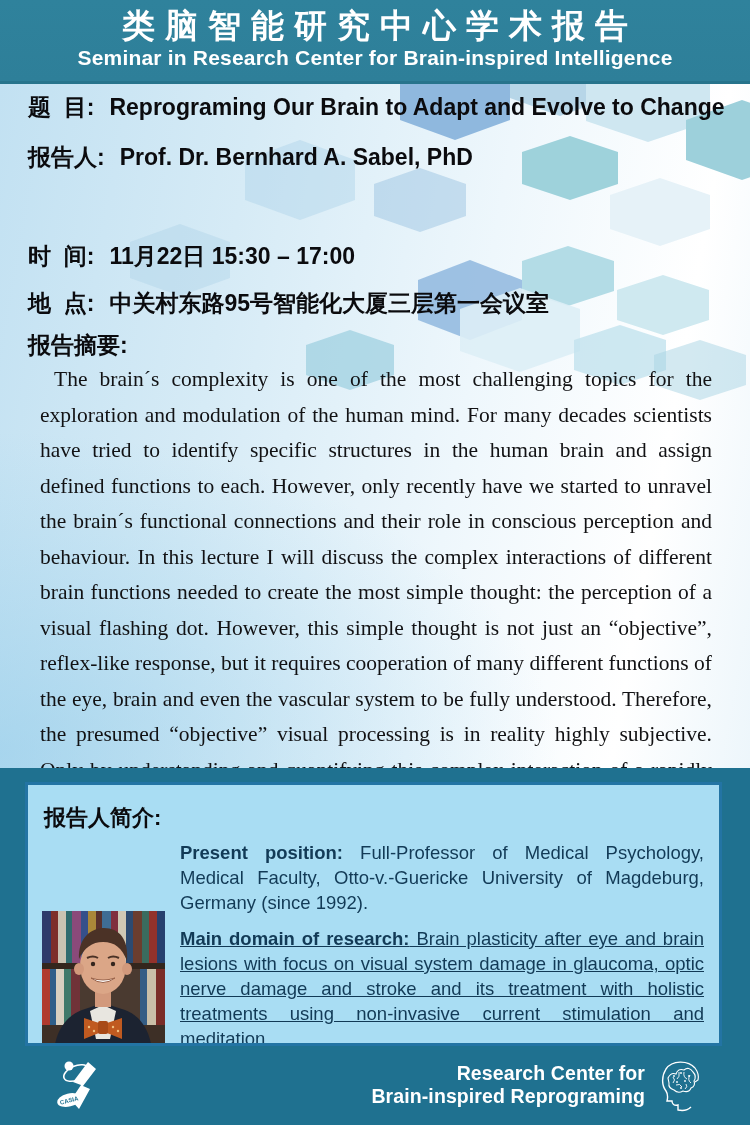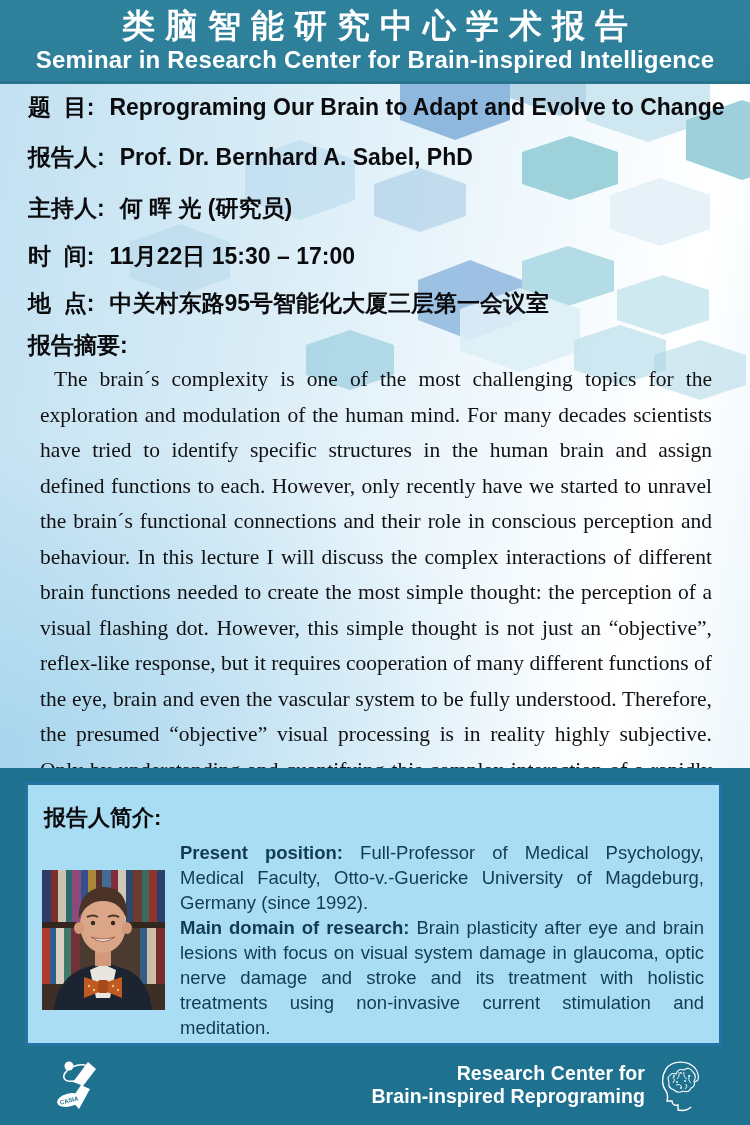--- a/index.html
+++ b/index.html
@@ -16,21 +16,21 @@
     background:linear-gradient(#2f829c,#2e7f99);
     background-color:#2e7f99;
     border-bottom:3px solid #27748c;box-sizing:border-box;
     text-align:center;color:#fff;
   }
   .title-zh{
     margin:0;padding-top:7px;font-size:33px;font-weight:bold;
     letter-spacing:10px;text-indent:10px;line-height:1.15;
   }
   .title-en{
-    margin:0;font-size:24px;font-weight:bold;letter-spacing:.2px;line-height:1.25;
+    margin:0;font-size:21px;font-weight:bold;letter-spacing:.2px;line-height:1.25;
   }
 
   
   .mid{
     position:absolute;left:0;top:84px;width:750px;height:684px;overflow:hidden;
     background:
       radial-gradient(ellipse 900px 520px at 0% 98%, rgba(138,200,232,.55), rgba(138,200,232,0) 62%),
       linear-gradient(100deg,#c2e1f2 0%,#d6ebf6 30%,#eef7fc 60%,#ffffff 84%,#edf6fb 100%);
   }
   .hexes{position:absolute;left:0;top:0;width:750px;height:684px;}
@@ -44,25 +44,25 @@
     text-align:justify;text-indent:14px;
   }
 
   
   .bottom{position:absolute;left:0;top:768px;width:750px;height:357px;background:#1f7190;}
   .bio-box{
     position:absolute;left:25px;top:14px;width:697px;height:264px;box-sizing:border-box;
     background:#a9ddf3;border:3px solid #2374a4;padding:16px 15px 8px 14px;overflow:hidden;
   }
   .bio-heading{font-size:22px;font-weight:bold;color:#0b0b0e;margin:2px 0 7px 2px;}
-  .bio-row{display:flex;gap:15px;align-items:center;}
+  .bio-row{display:flex;gap:15px;align-items:flex-end;}
   .bio-photo{flex:0 0 123px;width:123px;height:140px;overflow:hidden;background:#4a3a30;}
   .bio-text{flex:1;color:#123a56;font-size:18.5px;line-height:25px;text-align:justify;}
   .bio-text p{margin:0;}
-  .bio-text p + p{margin-top:0;}
+  .bio-text p + p{margin-top:11px;text-decoration:underline;}
   b{font-weight:bold;}
 
   .footer-row{
     position:absolute;left:0;top:287px;width:750px;height:60px;
     display:flex;justify-content:space-between;align-items:center;
     box-sizing:border-box;padding:0 42px 0 56px;color:#fff;
   }
   .logo-group{display:flex;align-items:center;gap:9px;}
   .logo-text{font-size:19.5px;font-weight:bold;line-height:1.18;letter-spacing:.1px;}
   .logo-text.right{text-align:right;}
@@ -95,23 +95,20 @@
       <polygon points="350,246 394,261 394,291 350,306 306,291 306,261" fill="#9fd0e0" opacity=".75"></polygon>
       <polygon points="620,241 666,256 666,286 620,301 574,286 574,256" fill="#c2e2ee" opacity=".8"></polygon>
       <polygon points="700,256 746,271 746,301 700,316 654,301 654,271" fill="#a8d4e4" opacity=".5"></polygon>
     </svg>
 
     <div class="fieldrow" style="top:58px">
       <span class="f-label">报告人:</span><span class="f-value">Prof. Dr. Bernhard A. Sabel, PhD</span>
     </div>
     <div class="fieldrow" style="top:8px">
       <span class="f-label">题  目:</span><span class="f-value">Reprograming Our Brain to Adapt and Evolve to Change</span>
-    </div>
-    <div class="fieldrow" style="top:109px">
-      <span class="f-label">主持人:</span><span class="f-value">何 晖 光 (研究员)</span>
     </div>
     <div class="fieldrow" style="top:157px">
       <span class="f-label">时  间:</span><span class="f-value">11月22日 15:30 – 17:00</span>
     </div>
     <div class="fieldrow" style="top:204px">
       <span class="f-label">地  点:</span><span class="f-value">中关村东路95号智能化大厦三层第一会议室</span>
     </div>
     <div class="fieldrow" style="top:246px">
       <span class="f-label">报告摘要:</span>
     </div>

